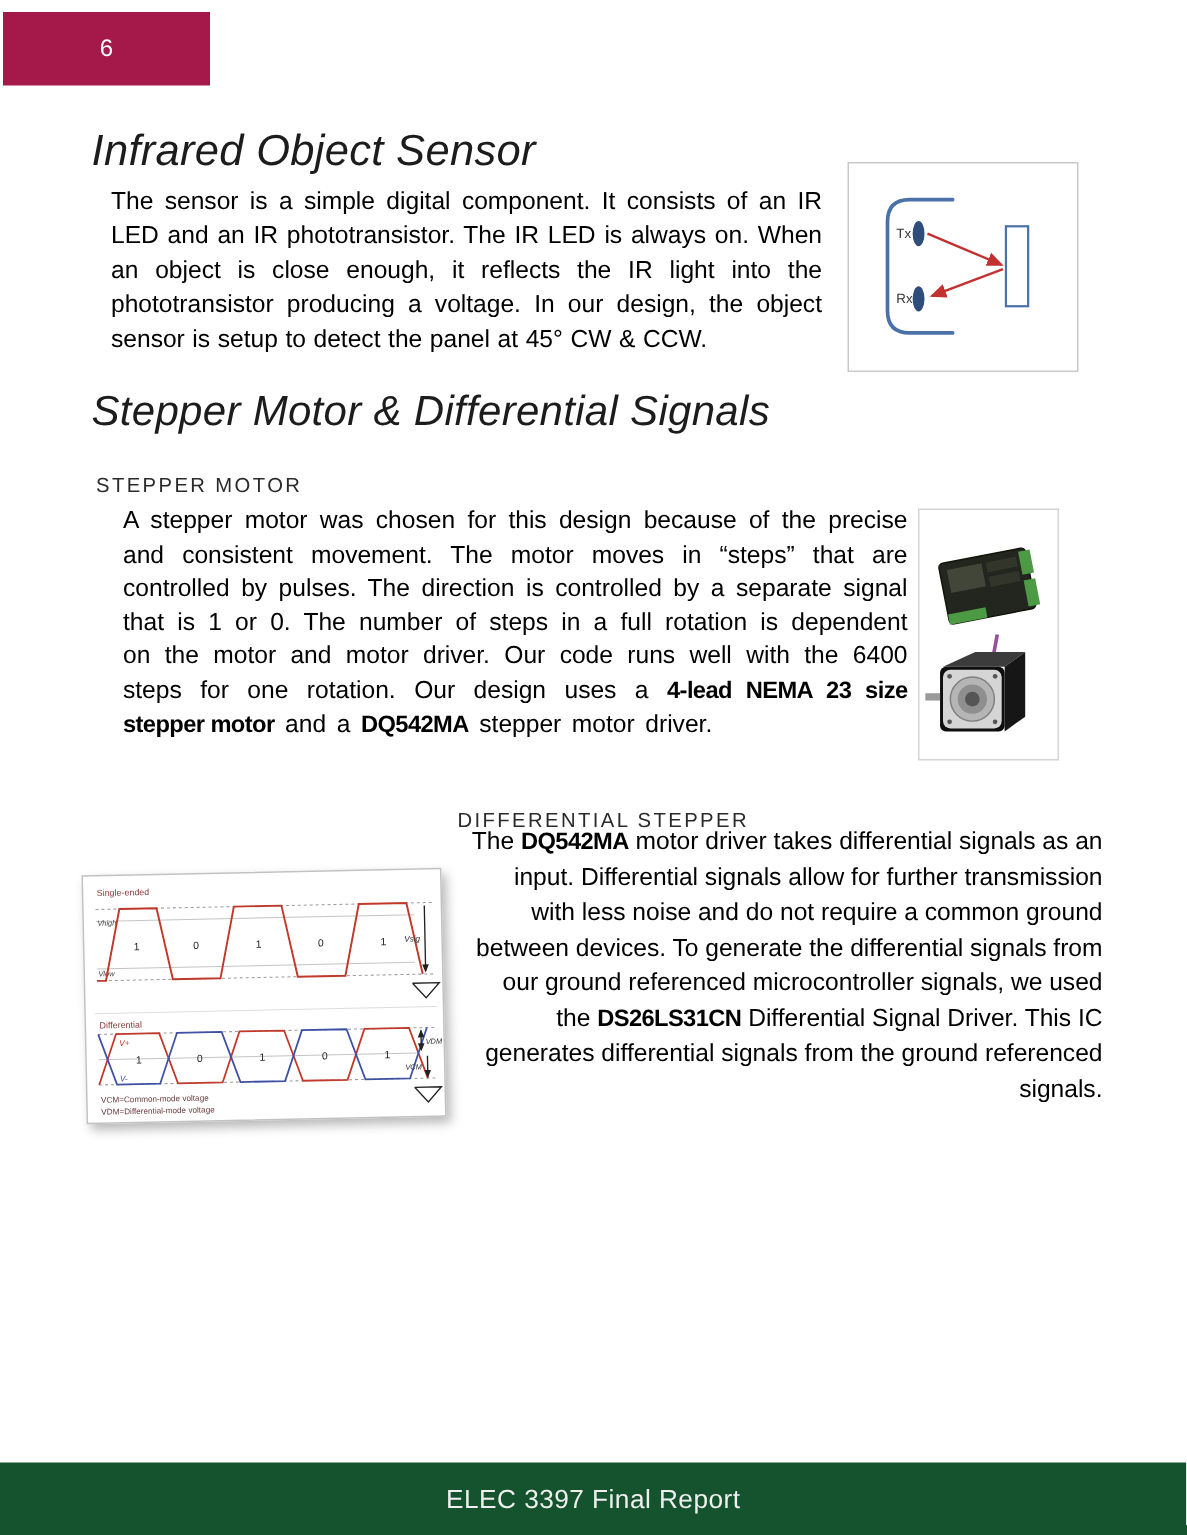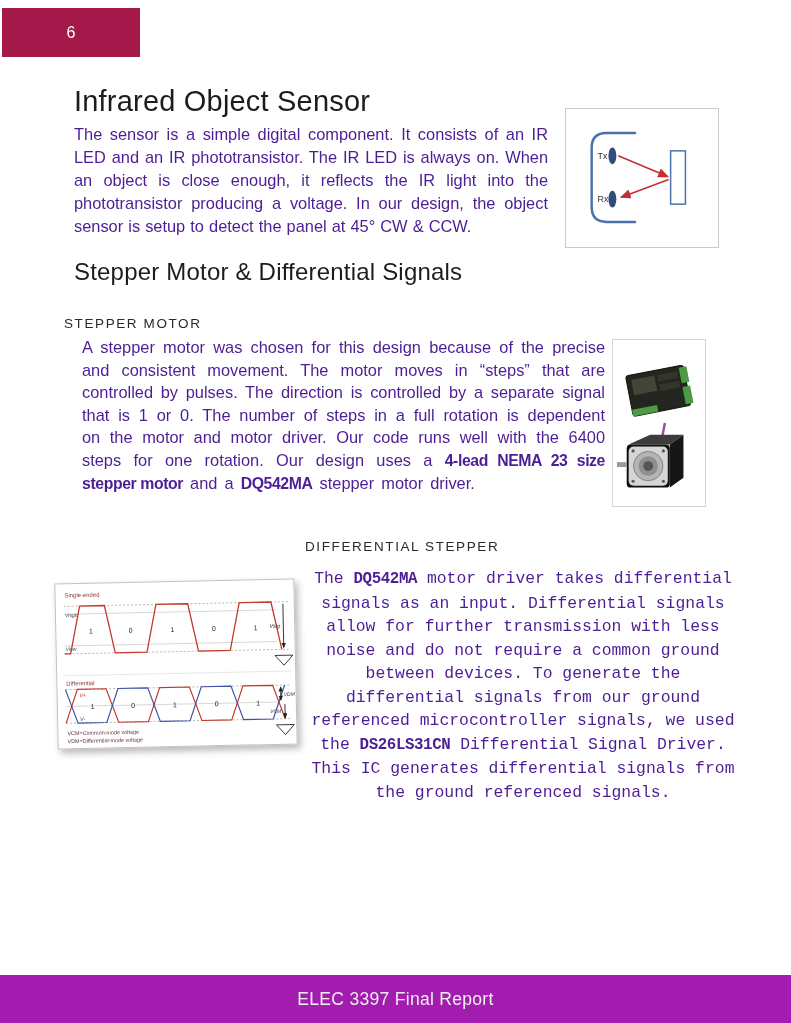--- a/index.html
+++ b/index.html
@@ -6,52 +6,52 @@
   .page{
     position:relative;width:791px;height:1023px;background:#ffffff;
     font-family:"Liberation Sans",sans-serif;color:#222;overflow:hidden;
   }
   .pagenum-box{
     position:absolute;left:2px;top:8px;width:138px;height:49px;
     background:#A4184A;display:flex;align-items:center;justify-content:center;
     color:#fff;font-size:16px;
   }
   .h1{
-    position:absolute;left:74px;font-size:29px;font-weight:400;color:#1c1c1c;
-    letter-spacing:0.2px;white-space:nowrap;
+    position:absolute;left:61px;font-size:29px;font-weight:400;color:#1c1c1c;
+    letter-spacing:0.2px;white-space:nowrap;font-style:italic;
   }
   .h1.infrared{top:85px;}
-  .h1.stepperdiff{top:258px;font-size:24px;}
+  .h1.stepperdiff{top:258px;font-size:28px;}
   .h3{
     position:absolute;font-size:13.5px;font-weight:400;color:#2a2a2a;
     letter-spacing:1.6px;white-space:nowrap;
   }
   .h3.stepper{left:64px;top:316px;}
   .h3.diff{left:305px;top:539px;}
   .body-par{
-    position:absolute;font-size:16.4px;color:#4c1d95;
+    position:absolute;font-size:16.4px;color:#000000;
   }
   .par-ir{left:74px;top:123px;width:474px;line-height:23px;text-align:justify;word-spacing:0.5px;}
   .par-stepper{left:82px;top:336px;width:523px;line-height:22.5px;text-align:justify;word-spacing:2.5px;}
-  .par-diff{left:311px;top:567px;width:424px;line-height:23.5px;text-align:center;font-family:Liberation Mono, monospace;}
+  .par-diff{left:311px;top:550px;width:424px;line-height:23.5px;text-align:right;}
   .term{font-weight:700;letter-spacing:-0.4px;font-size:15.8px;word-spacing:0;}
   .figure{
     position:absolute;background:#fff;border:1px solid #c9c9c9;box-sizing:border-box;
   }
   .fig-ir{left:565px;top:108px;width:154px;height:140px;}
   .fig-motor{left:612px;top:339px;width:94px;height:168px;border-color:#d4d4d4;}
   .fig-wave{
     left:56px;top:581px;width:240px;height:166px;
     transform:rotate(-1.2deg);transform-origin:50% 50%;
     border-color:#c2c2c2;
     box-shadow:3px 4px 7px rgba(0,0,0,0.28);
   }
   .figure svg{display:block;width:100%;height:100%;}
   .footer{
-    position:absolute;left:0;top:975px;width:791px;height:48px;background:#a21caf;
+    position:absolute;left:0;top:975px;width:791px;height:48px;background:#14532d;
     display:flex;align-items:center;justify-content:center;
   }
   .footer-text{color:#efefef;font-size:17.5px;letter-spacing:0.3px;}
 </style>
 </head>
 <body>
 
 <div class="page">
 
   <div class="pagenum-box">

